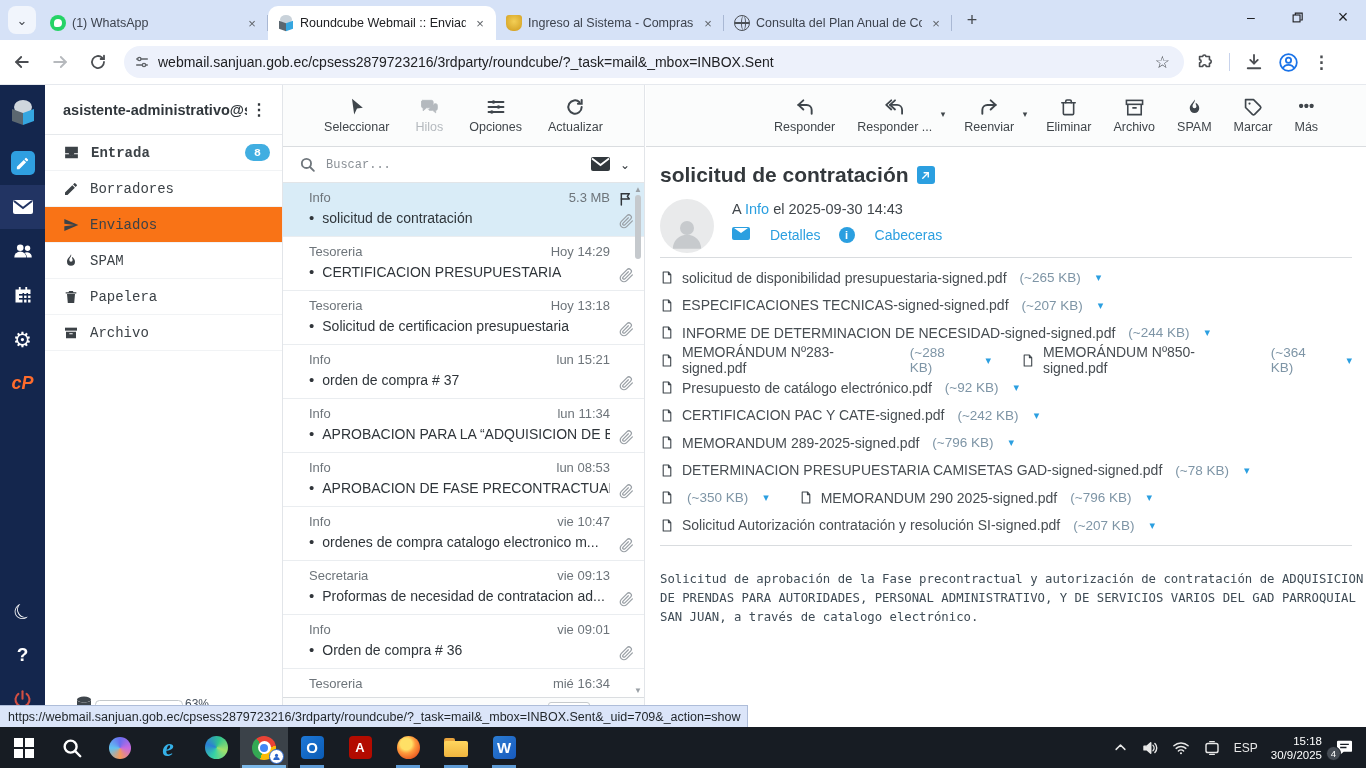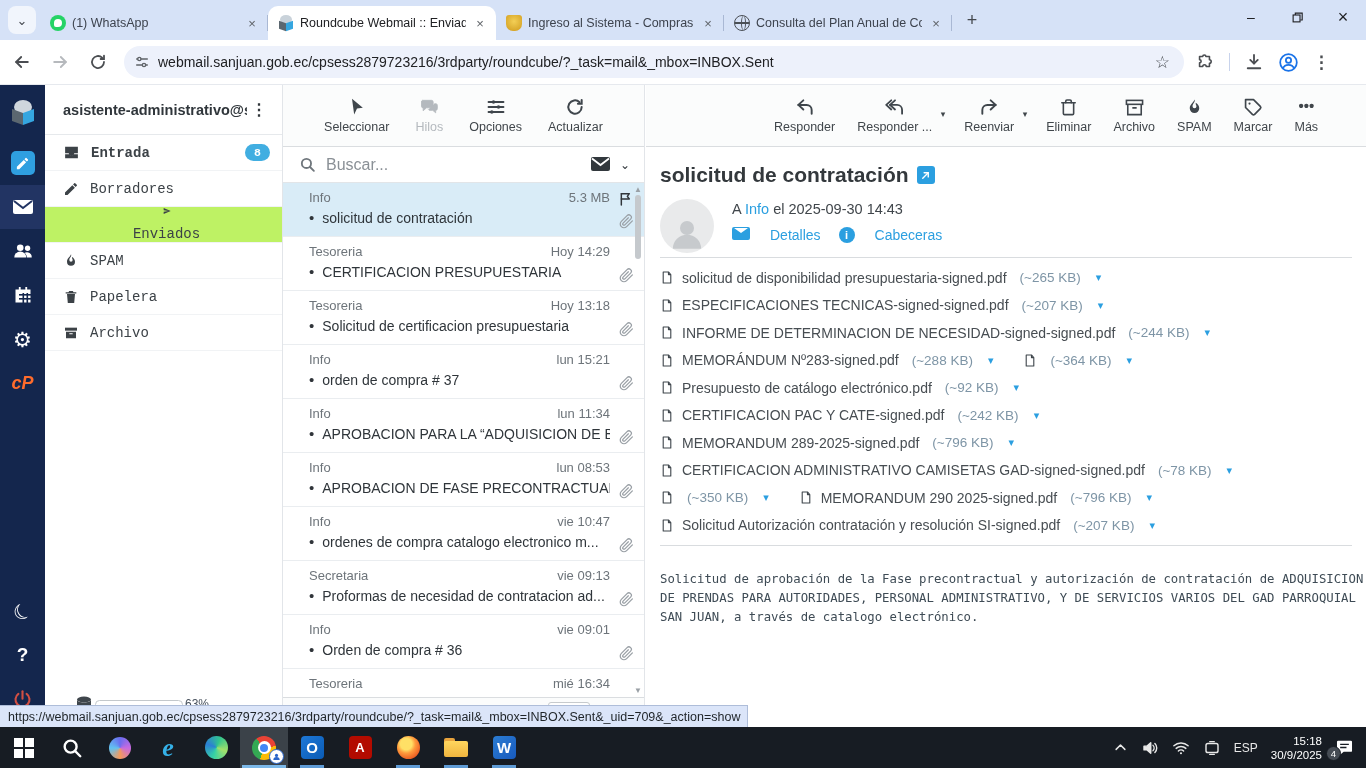--- a/index.html
+++ b/index.html
@@ -55,37 +55,37 @@
   .logo-box .s { position:absolute; left:4px; top:0; width:18px; height:14px; background:#cfd6dd; border-radius:50%; }
   .logo-box .l { position:absolute; left:2px; top:11px; width:11px; height:12px; background:#5b6770; transform:skewY(20deg); }
   .logo-box .r { position:absolute; right:2px; top:11px; width:11px; height:12px; background:#35a6e0; transform:skewY(-20deg); }
 
   
   .folders { position:absolute; left:45px; top:0; width:238px; height:642px; background:#fff; border-right:1px solid #e2e5e9; }
   .acct-hdr { height:50px; display:flex; align-items:center; padding:0 10px 0 18px; border-bottom:1px solid #e6e9ec; }
   .acct-name { flex:1; font-size:14.5px; font-weight:bold; color:#30363b; white-space:nowrap; overflow:hidden; }
   .kebab { color:#30363b; font-size:16px; font-weight:bold; padding:0 4px; letter-spacing:1px; }
   .folder { height:36px; display:flex; align-items:center; padding:0 12px 0 18px; gap:11px; color:#3c4247; font-size:14px; border-bottom:1px solid #f1f3f5;font-family:Liberation Mono, monospace; }
-  .folder.selected { background:#bef264;flex-direction:column; }
+  .folder.selected { background:#f97316; }
   .folder .flabel { flex:1; }
   .folder.first .flabel { font-weight:bold; }
   .badge { background:#41aee1; color:#fff; font-size:11.5px; font-weight:bold; border-radius:9px; padding:2px 9px; }
   .quota { position:absolute; left:30px; bottom:14px; display:flex; align-items:center; gap:2px; }
   .quota-bar { width:88px; height:9px; border:1px solid #c3c8cc; border-radius:5px; background:#fff; overflow:hidden; }
   .quota-fill { height:100%; width:63%; background:#45aee3; }
   .quota-pct { font-size:12px; color:#46505c; }
 
   
   .listcol { position:absolute; left:283px; top:0; width:362px; height:642px; background:#fff; border-right:1px solid #e2e5e9; }
   .ltoolbar { height:62px; background:#fbfcfc; border-bottom:1px solid #dadde0; display:flex; align-items:center; justify-content:center; gap:26px; }
   .tbtn { display:flex; flex-direction:column; align-items:center; gap:3px; color:#40464b; font-size:12.5px; }
   .tbtn.disabled { color:#b4b9be; }
   .tbtn svg { display:block; }
   .searchrow { height:36px; display:flex; align-items:center; padding:0 14px 0 16px; border-bottom:1px solid #e2e5e8; gap:10px; }
-  .searchrow input { flex:1; border:none; outline:none; background:transparent; font-size:16px; color:#14532d; font-family:Liberation Sans, sans-serif; }
+  .searchrow input { flex:1; border:none; outline:none; background:transparent; font-size:12px; color:#14532d; font-family:Liberation Mono, monospace; }
   .searchrow input::placeholder { color:#8a9096; }
   .scope-caret { color:#32383d; font-size:12px; }
   .msglist { position:absolute; top:98px; left:0; right:0; bottom:30px; overflow:hidden; }
   .msg { height:54px; padding:7px 34px 0 26px; border-bottom:1px solid #eaedf0; position:relative; }
   .msg.selected { background:#d9ecf7; }
   .msg-top { display:flex; align-items:center; font-size:13px; color:#6d747a; }
   .msg-top .sender { flex:1; }
   .msg-bot { display:flex; align-items:center; margin-top:5px; gap:8px; }
   .dot { color:#30353a; font-size:15px; line-height:10px; }
   .subject { flex:1; font-size:14px; color:#2f353a; white-space:nowrap; overflow:hidden; }
@@ -846,20 +846,21 @@
                 <use href="#i-pdf" stroke="currentColor"></use>
               </svg>
               <span class="attname">MEMORÁNDUM Nº283-signed.pdf</span>
               <span class="attsize">(~288 KB)</span>
               <span class="attcaret">▾</span>
             </span>
           <span class="att">
               <svg width="14" height="17" color="#3f464c">
                 <use href="#i-pdf" stroke="currentColor"></use>
               </svg>
+              <span class="attname">MEMORÁNDUM Nº850-signed.pdf</span>
               <span class="attsize">(~364 KB)</span>
               <span class="attcaret">▾</span>
             </span>
         </div>
         <div class="attrow">
           <span class="att">
               <svg width="14" height="17" color="#3f464c">
                 <use href="#i-pdf" stroke="currentColor"></use>
               </svg>
               <span class="attname">Presupuesto de catálogo electrónico.pdf</span>
@@ -885,21 +886,21 @@
               <span class="attname">MEMORANDUM 289-2025-signed.pdf</span>
               <span class="attsize">(~796 KB)</span>
               <span class="attcaret">▾</span>
             </span>
         </div>
         <div class="attrow">
           <span class="att">
               <svg width="14" height="17" color="#3f464c">
                 <use href="#i-pdf" stroke="currentColor"></use>
               </svg>
-              <span class="attname">CERTIFICACION ADMINISTRATIVO CAMISETAS GAD-signed-signed.pdf</span>
+              <span class="attname">DETERMINACION PRESUPUESTARIA CAMISETAS GAD-signed-signed.pdf</span>
               <span class="attsize">(~78 KB)</span>
               <span class="attcaret">▾</span>
             </span>
         </div>
         <div class="attrow">
           <span class="att">
               <svg width="14" height="17" color="#3f464c">
                 <use href="#i-pdf" stroke="currentColor"></use>
               </svg>
               <span class="attsize">(~350 KB)</span>

